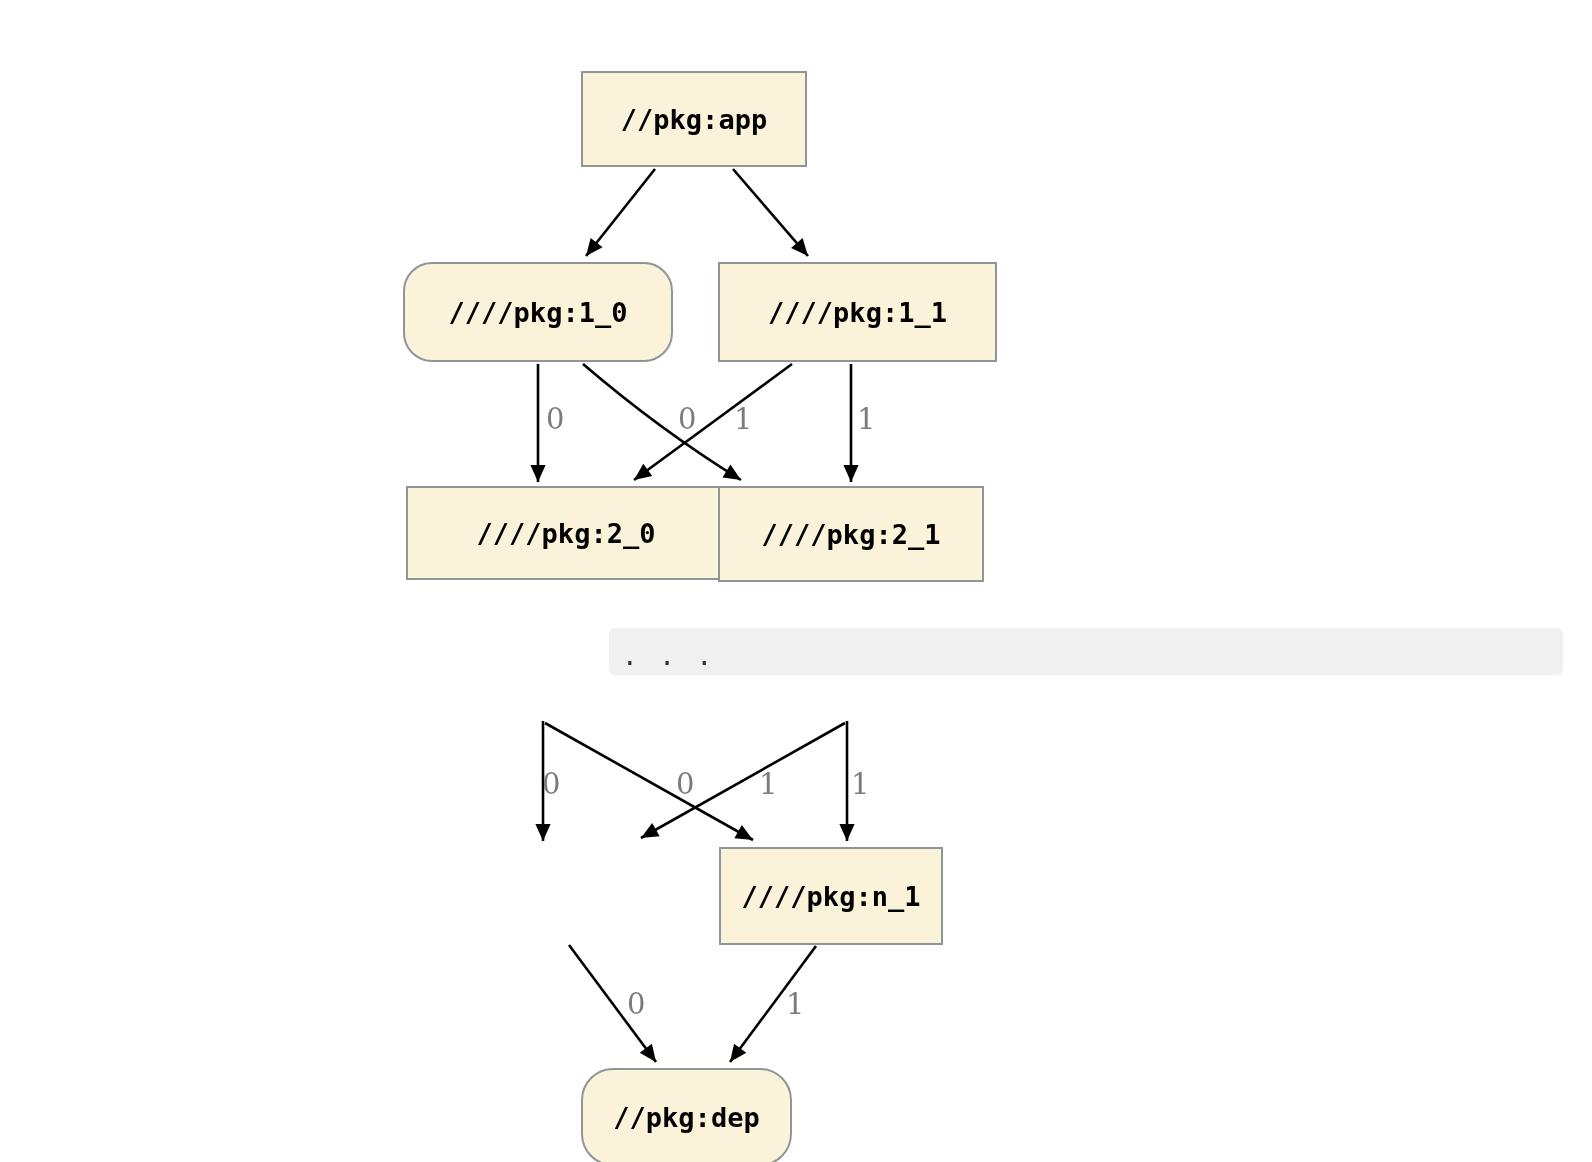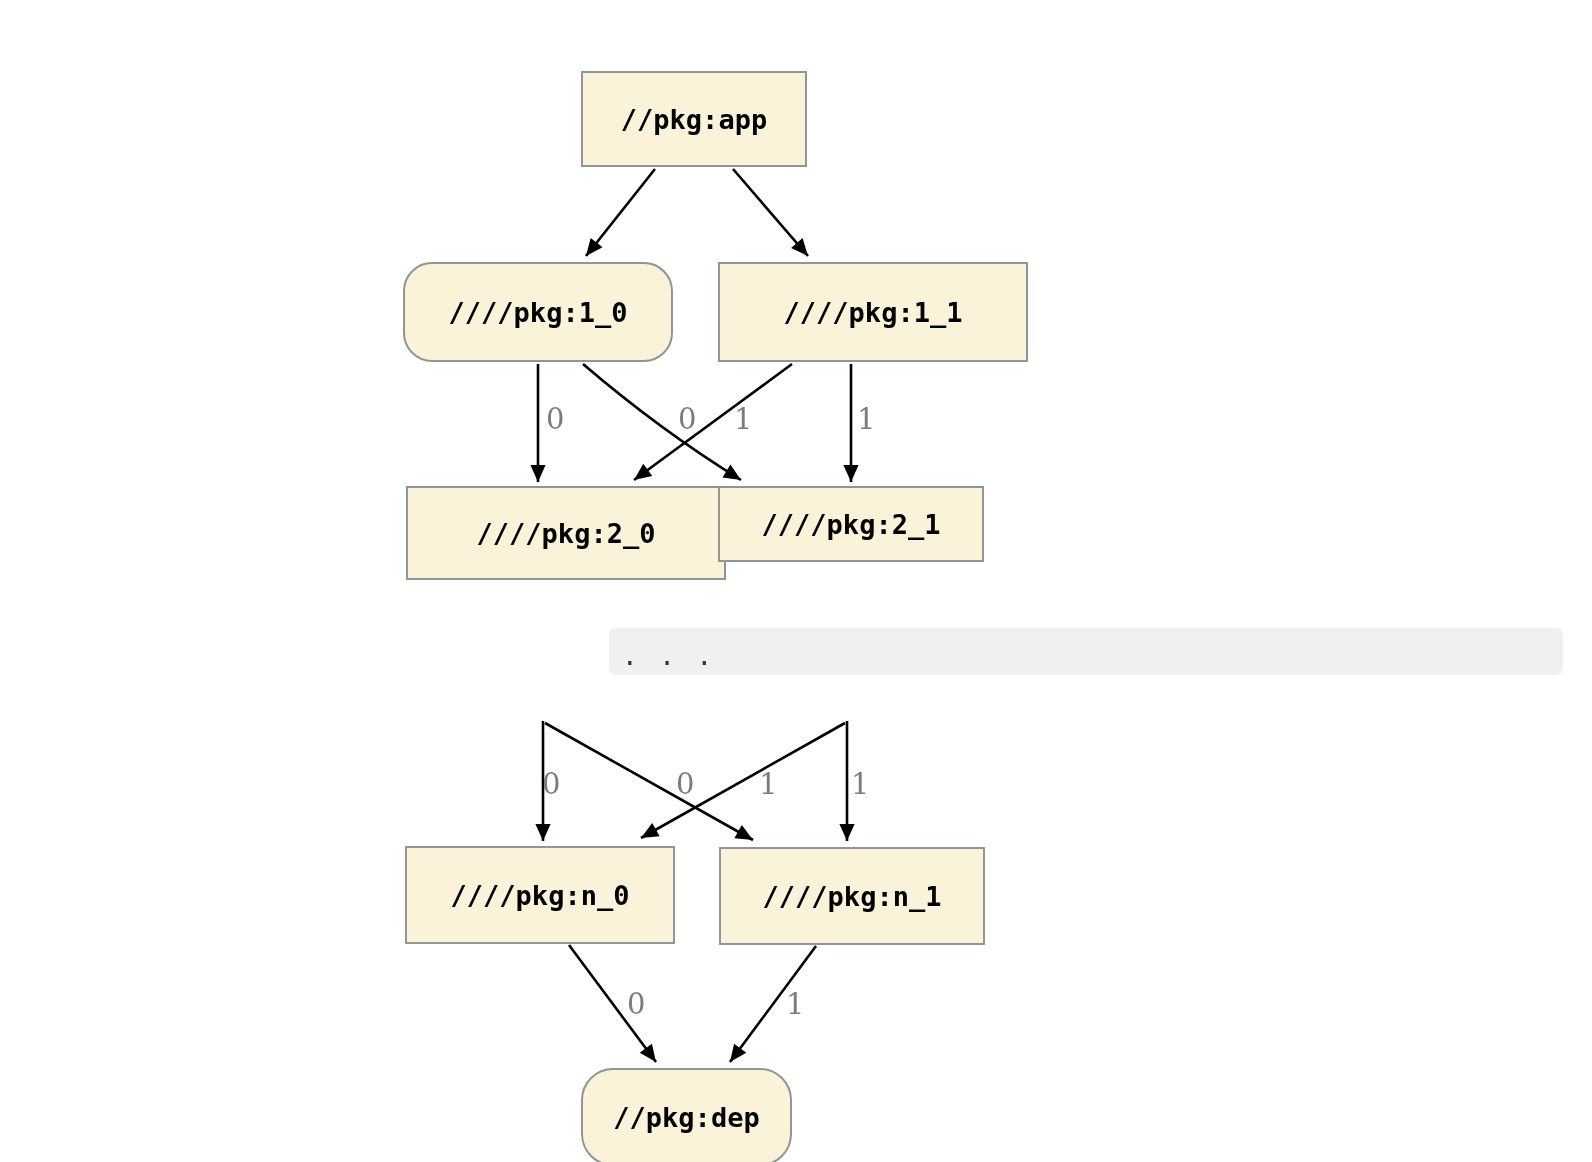--- a/index.html
+++ b/index.html
@@ -20,25 +20,25 @@
     background:var(--node-fill,#fbf3d9);
     border:2px solid var(--node-border,#8e9794);
     display:flex;align-items:center;justify-content:center;
     font-family:"DejaVu Sans Mono","Liberation Mono",monospace;
     font-weight:bold;font-size:27px;letter-spacing:0px;
     color:var(--node-text,#000);
     white-space:nowrap;
   }
   .node-app{left:581px;top:41px;width:226px;height:96px;}
   .node-1_0{left:403px;top:232px;width:270px;height:100px;border-radius:29px;}
-  .node-1_1{left:718px;top:232px;width:310px;height:100px;}
+  .node-1_1{left:718px;top:232px;width:279px;height:100px;}
   .node-2_0{left:406px;top:456px;width:320px;height:94px;}
-  .node-2_1{left:718px;top:456px;width:266px;height:76px;}
+  .node-2_1{left:718px;top:456px;width:266px;height:96px;}
   .node-n_0{left:405px;top:816px;width:270px;height:98px;}
-  .node-n_1{left:719px;top:817px;width:266px;height:98px;}
+  .node-n_1{left:719px;top:817px;width:224px;height:98px;}
   .node-dep{left:581px;top:1038px;width:211px;height:98px;border-radius:32px;}
   .ellipsis-band{
     position:absolute;left:609px;top:598px;width:954px;height:47px;
     background:var(--ellipsis-band,#f0f0f0);
     border-radius:6px;
     box-sizing:border-box;
     padding:15px 0 0 13px;
   }
   .ellipsis-text{
     font-family:"DejaVu Sans Mono","Liberation Mono",monospace;
@@ -90,21 +90,20 @@
 
     <path class="edge-line" d="M569,915 L656,1032" marker-end="url(#ah)"></path>
     <path class="edge-line" d="M816,916 L730,1032" marker-end="url(#ah)"></path>
   </svg>
 
   <div class="node node-app">//pkg:app</div>
   <div class="node node-1_0">////pkg:1_0</div>
   <div class="node node-1_1">////pkg:1_1</div>
   <div class="node node-2_0">////pkg:2_0</div>
   <div class="node node-2_1">////pkg:2_1</div>
-  <div class="node node-n_0">////pkg:n_0</div>
   <div class="node node-n_1">////pkg:n_1</div>
   <div class="node node-dep">//pkg:dep</div>
 
   <div class="ellipsis-band">
     <span class="ellipsis-text">. . .</span>
   </div>
 
   <div class="elabel el-b1">0</div>
   <div class="elabel el-b2">0</div>
   <div class="elabel el-b3">1</div>

